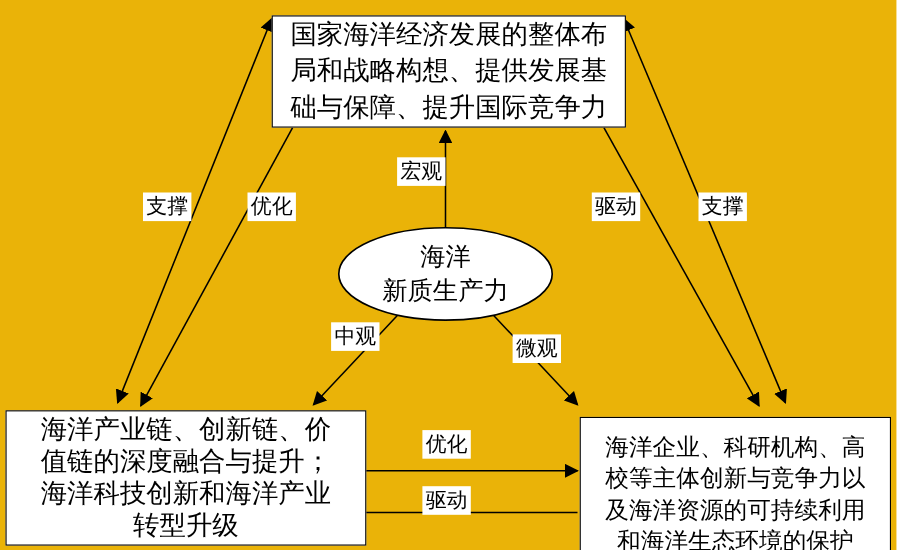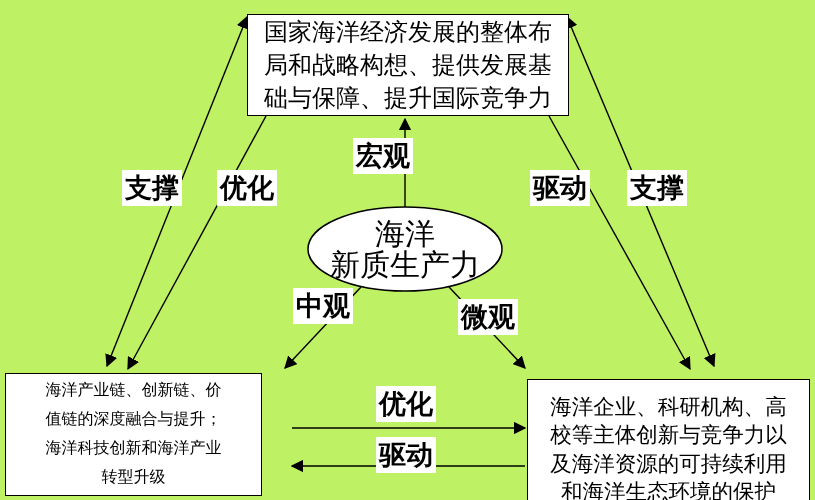--- a/index.html
+++ b/index.html
@@ -1,20 +1,20 @@
 <!DOCTYPE html>
 <html><head>
 <meta charset="utf-8">
 <style>
   html, body { margin: 0; padding: 0; background: #fff; }
   #canvas {
     position: relative;
     width: 815px;
     height: 500px;
-    background: #bef264;
+    background: #eab308;
     font-family: "Liberation Serif", "DejaVu Serif", serif;
     color: #000;
     overflow: hidden;
   }
   #arrow-layer {
     position: absolute;
     left: 0; top: 0;
     width: 815px; height: 500px;
   }
   .box {
@@ -29,45 +29,44 @@
     box-sizing: border-box;
     line-height: 1.34;
   }
   #top-box {
     left: 247px; top: 14px;
     width: 322px; height: 102px;
     font-size: 24px; line-height: 33px;
   }
   #bottom-left-box {
     left: 5px; top: 373px;
-    width: 257px; height: 123px;
-    font-size: 16px; line-height: 29px; font-family: Liberation Mono, monospace;
+    width: 328px; height: 123px;
+    font-size: 24px; line-height: 29px;
   }
   #bottom-right-box {
     left: 527px; top: 379px;
     width: 283px; height: 141px;
     font-size: 21.5px; line-height: 28.5px;
   }
   #ellipse-text {
     position: absolute;
     left: 405px; top: 249px;
     transform: translate(-50%, -50%);
-    font-size: 30px;
+    font-size: 23px;
     line-height: 31px;
     text-align: center;
     white-space: pre-line;
   }
   .lbl {
     position: absolute;
     transform: translate(-50%, -50%);
-    font-size: 27px;
+    font-size: 19px;
     background: #fff;
     padding: 0 3px;
     white-space: nowrap;
-    font-weight: bold;
   }
 </style>
 </head>
 <body>
 
 <div id="canvas">
 
   <svg id="arrow-layer" viewBox="0 0 815 500" xmlns="http://www.w3.org/2000/svg">
     <defs>
       <marker id="arrow" viewBox="0 0 10 10" refX="9" refY="5" markerWidth="9" markerHeight="9" orient="auto-start-reverse">

